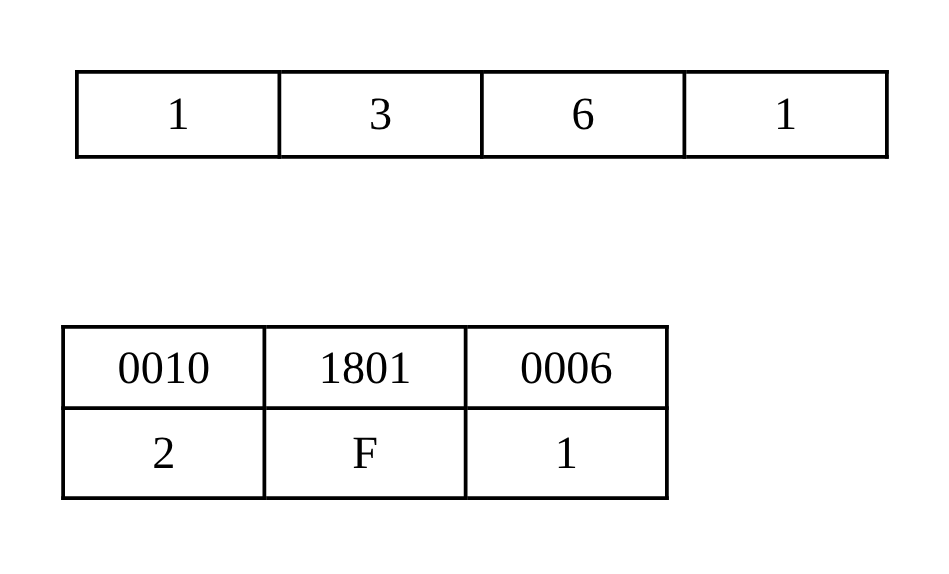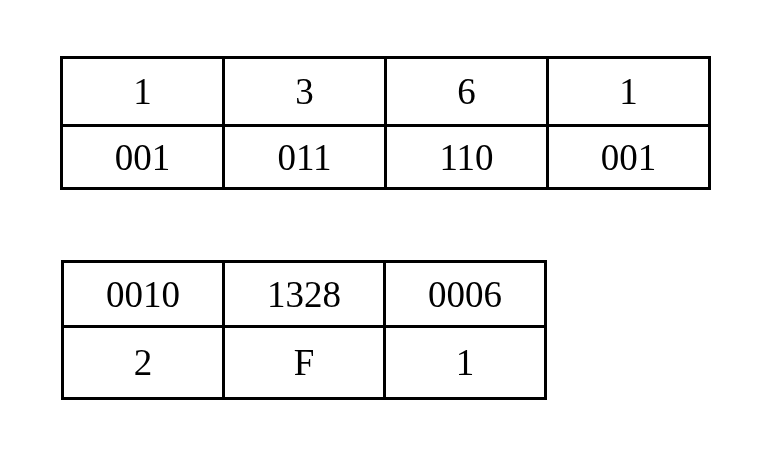--- a/index.html
+++ b/index.html
@@ -55,21 +55,21 @@
   }
   #octal-binary-table tr.row-top td {
     height: 65px;
   }
   #octal-binary-table tr.row-bottom td {
     height: 60px;
   }
 
   
   #binary-hex-table {
-    left: 61px;
+    left: 49px;
     top: 260px;
   }
   #binary-hex-table td {
     width: 158px;
     font-size: 37px;
   }
   #binary-hex-table tr.row-top td {
     height: 62px;
   }
   #binary-hex-table tr.row-bottom td {
@@ -82,34 +82,28 @@
 <div class="figure">
 
   <table class="grid" id="octal-binary-table">
     <tbody>
       <tr class="row-top">
         <td>1</td>
         <td>3</td>
         <td>6</td>
         <td>1</td>
       </tr>
-      <tr class="row-bottom">
-        <td>001</td>
-        <td>011</td>
-        <td>110</td>
-        <td>001</td>
-      </tr>
     </tbody>
   </table>
 
   <table class="grid" id="binary-hex-table">
     <tbody>
       <tr class="row-top">
         <td>0010</td>
-        <td>1328</td>
+        <td>1801</td>
         <td>0006</td>
       </tr>
       <tr class="row-bottom">
         <td>2</td>
         <td>F</td>
         <td>1</td>
       </tr>
     </tbody>
   </table>
 

